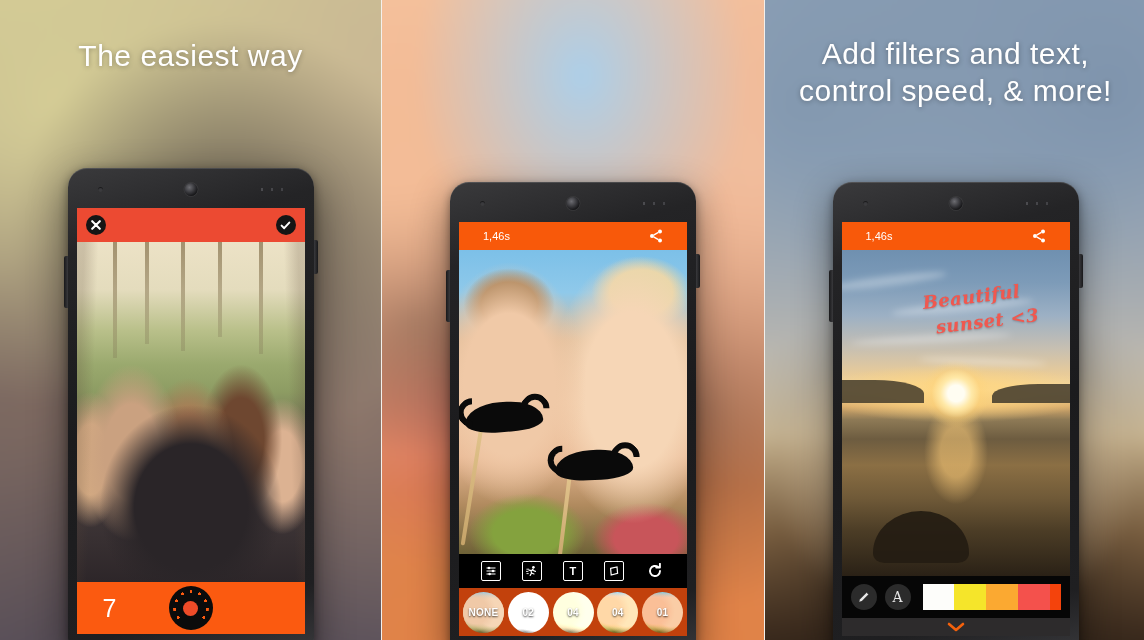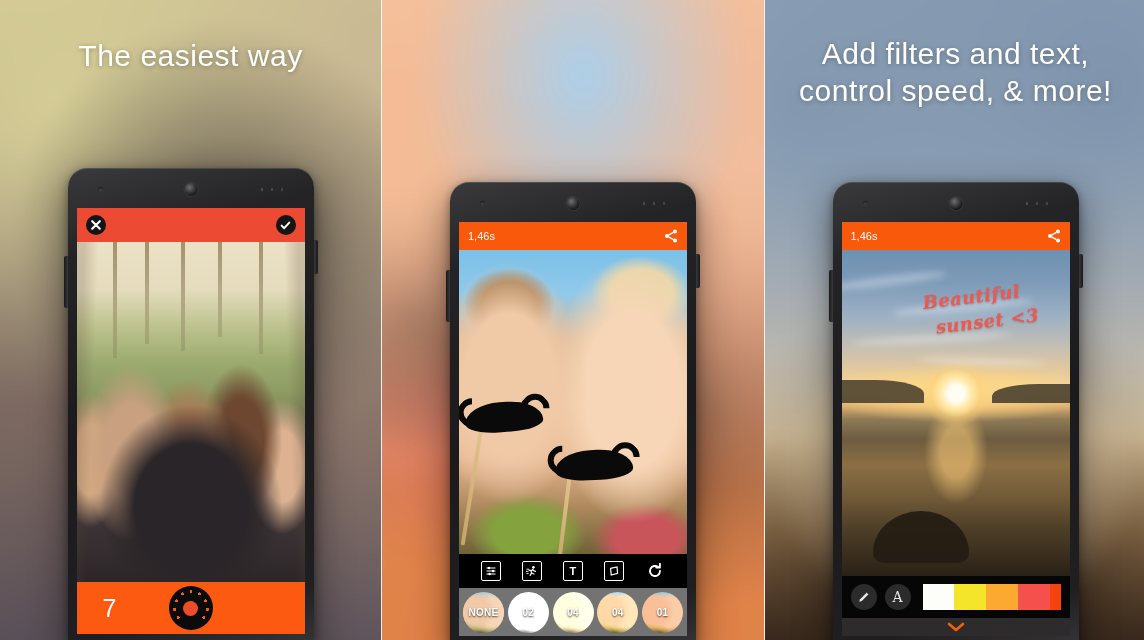--- a/index.html
+++ b/index.html
@@ -167,21 +167,21 @@
     background:#151515;
     display:flex; align-items:center; justify-content:center;
     color:#fff;
   }
   .circ-btn svg { display:block; }
 
   .appbar-orange {
     flex:0 0 28px;
     background:#f8590a;
     display:flex; align-items:center; justify-content:space-between;
-    padding:0 9px;
+    padding:0 24px;
     color:#fff;
     font-size:11px;
   }
   .share-ico { display:flex; align-items:center; }
 
   .stage { flex:1 1 auto; position:relative; overflow:hidden; }
 
   
   .photo-selfie {
     position:absolute; inset:0;
@@ -290,21 +290,21 @@
     color:#fff;
   }
   .tool-box {
     border:1.5px solid #fff;
     border-radius:2px;
     font-size:11px; font-weight:700;
   }
 
   .filmstrip {
     flex:0 0 48px;
-    background:#737373;
+    background:#c2410c;
     display:flex; align-items:center; justify-content:space-between;
     padding:0 4px;
   }
   .thumb {
     width:41px; height:41px; border-radius:50%;
     position:relative; overflow:hidden;
     display:flex; align-items:center; justify-content:center;
     flex:0 0 auto;
   }
   .thumb-img {

